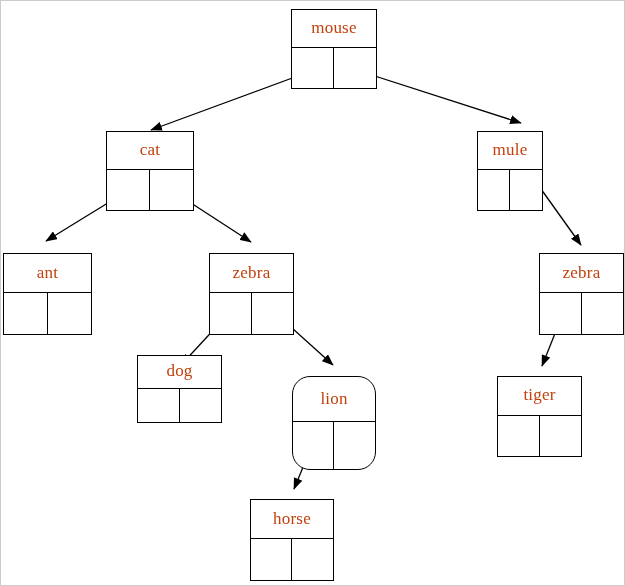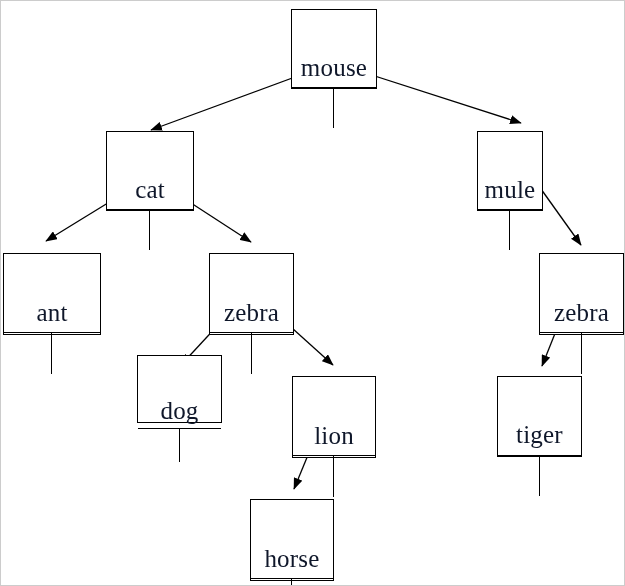--- a/index.html
+++ b/index.html
@@ -33,26 +33,25 @@
     border: 1.4px solid #000000;
     background: #ffffff;
   }
   .node-label {
     box-sizing: border-box;
     width: 100%;
     height: 48%;
     display: flex;
     align-items: center;
     justify-content: center;
-    font-size: 25px;
-    color: #0f172a;
+    font-size: 17px;
+    color: #c2410c;
     line-height: 1;
     letter-spacing: 0.2px;
     padding-bottom: 2px;
-    margin-top: 40px;
   }
   .node-pointers {
     box-sizing: border-box;
     width: 100%;
     height: 52%;
     display: flex;
     border-top: 1.4px solid #000000;
   }
   .ptr-cell {
     box-sizing: border-box;
@@ -102,21 +101,21 @@
           <div class="ptr-cell right"></div>
         </div>
       </div>
       <div class="tree-node" style="left: 476px; top: 130px; width: 66px; height: 80px;">
         <div class="node-label">mule</div>
         <div class="node-pointers">
           <div class="ptr-cell left"></div>
           <div class="ptr-cell right"></div>
         </div>
       </div>
-      <div class="tree-node" style="left: 2px; top: 252px; width: 98px; height: 82px;">
+      <div class="tree-node" style="left: 2px; top: 252px; width: 89px; height: 82px;">
         <div class="node-label">ant</div>
         <div class="node-pointers">
           <div class="ptr-cell left"></div>
           <div class="ptr-cell right"></div>
         </div>
       </div>
       <div class="tree-node" style="left: 208px; top: 252px; width: 85px; height: 82px;">
         <div class="node-label">zebra</div>
         <div class="node-pointers">
           <div class="ptr-cell left"></div>
@@ -130,21 +129,21 @@
           <div class="ptr-cell right"></div>
         </div>
       </div>
       <div class="tree-node" style="left: 136px; top: 354px; width: 85px; height: 68px;">
         <div class="node-label">dog</div>
         <div class="node-pointers">
           <div class="ptr-cell left"></div>
           <div class="ptr-cell right"></div>
         </div>
       </div>
-      <div class="tree-node" style="left: 291px; top: 375px; width: 84px; height: 82px;">
+      <div class="tree-node" style="left: 291px; top: 375px; width: 84px; height: 94px; border-radius: 18px;">
         <div class="node-label">lion</div>
         <div class="node-pointers">
           <div class="ptr-cell left"></div>
           <div class="ptr-cell right"></div>
         </div>
       </div>
       <div class="tree-node" style="left: 496px; top: 375px; width: 85px; height: 81px;">
         <div class="node-label">tiger</div>
         <div class="node-pointers">
           <div class="ptr-cell left"></div>

